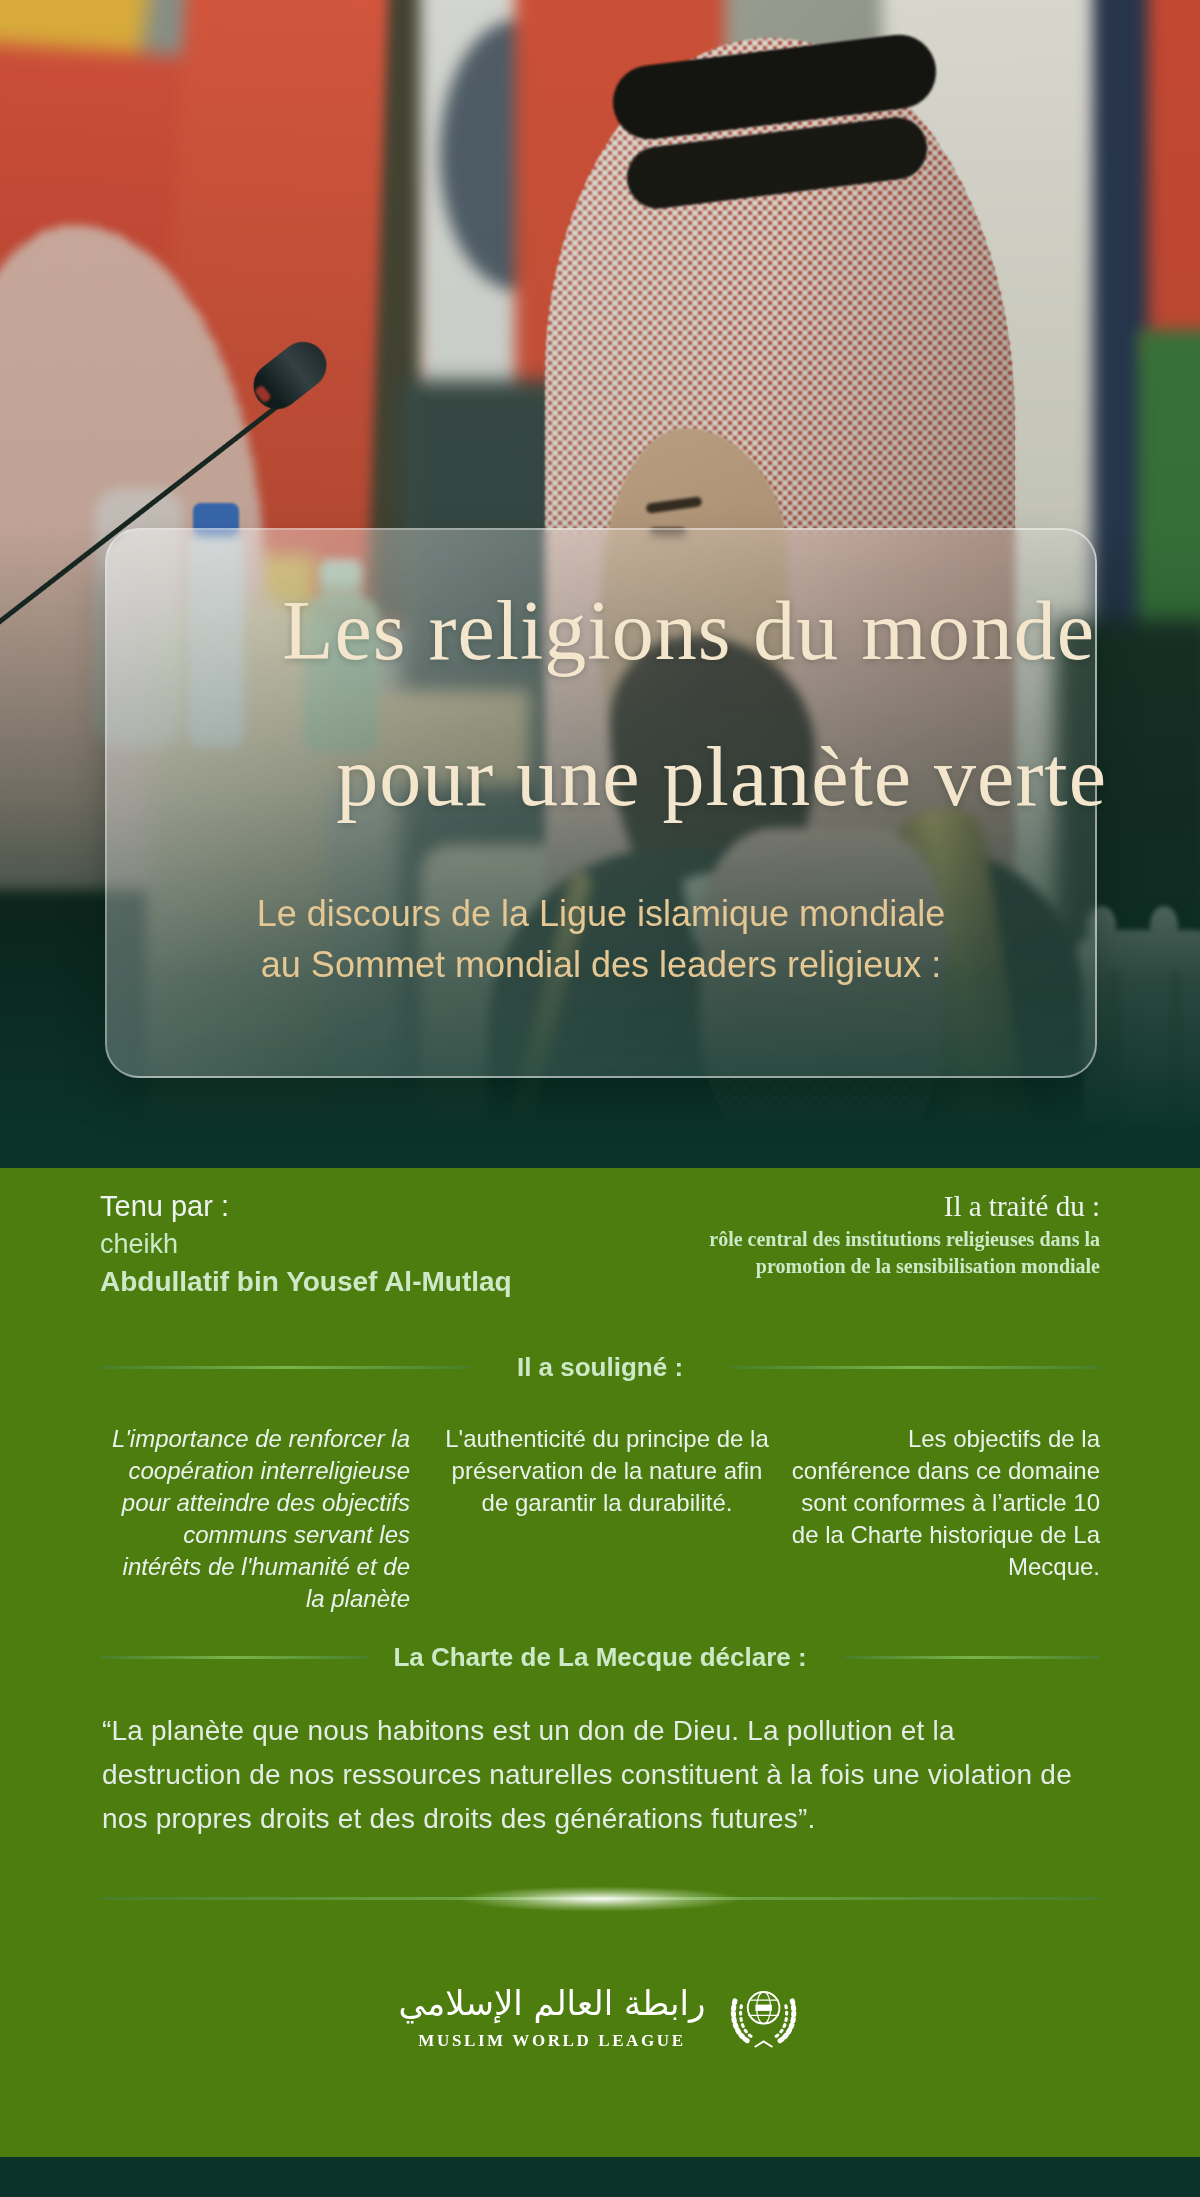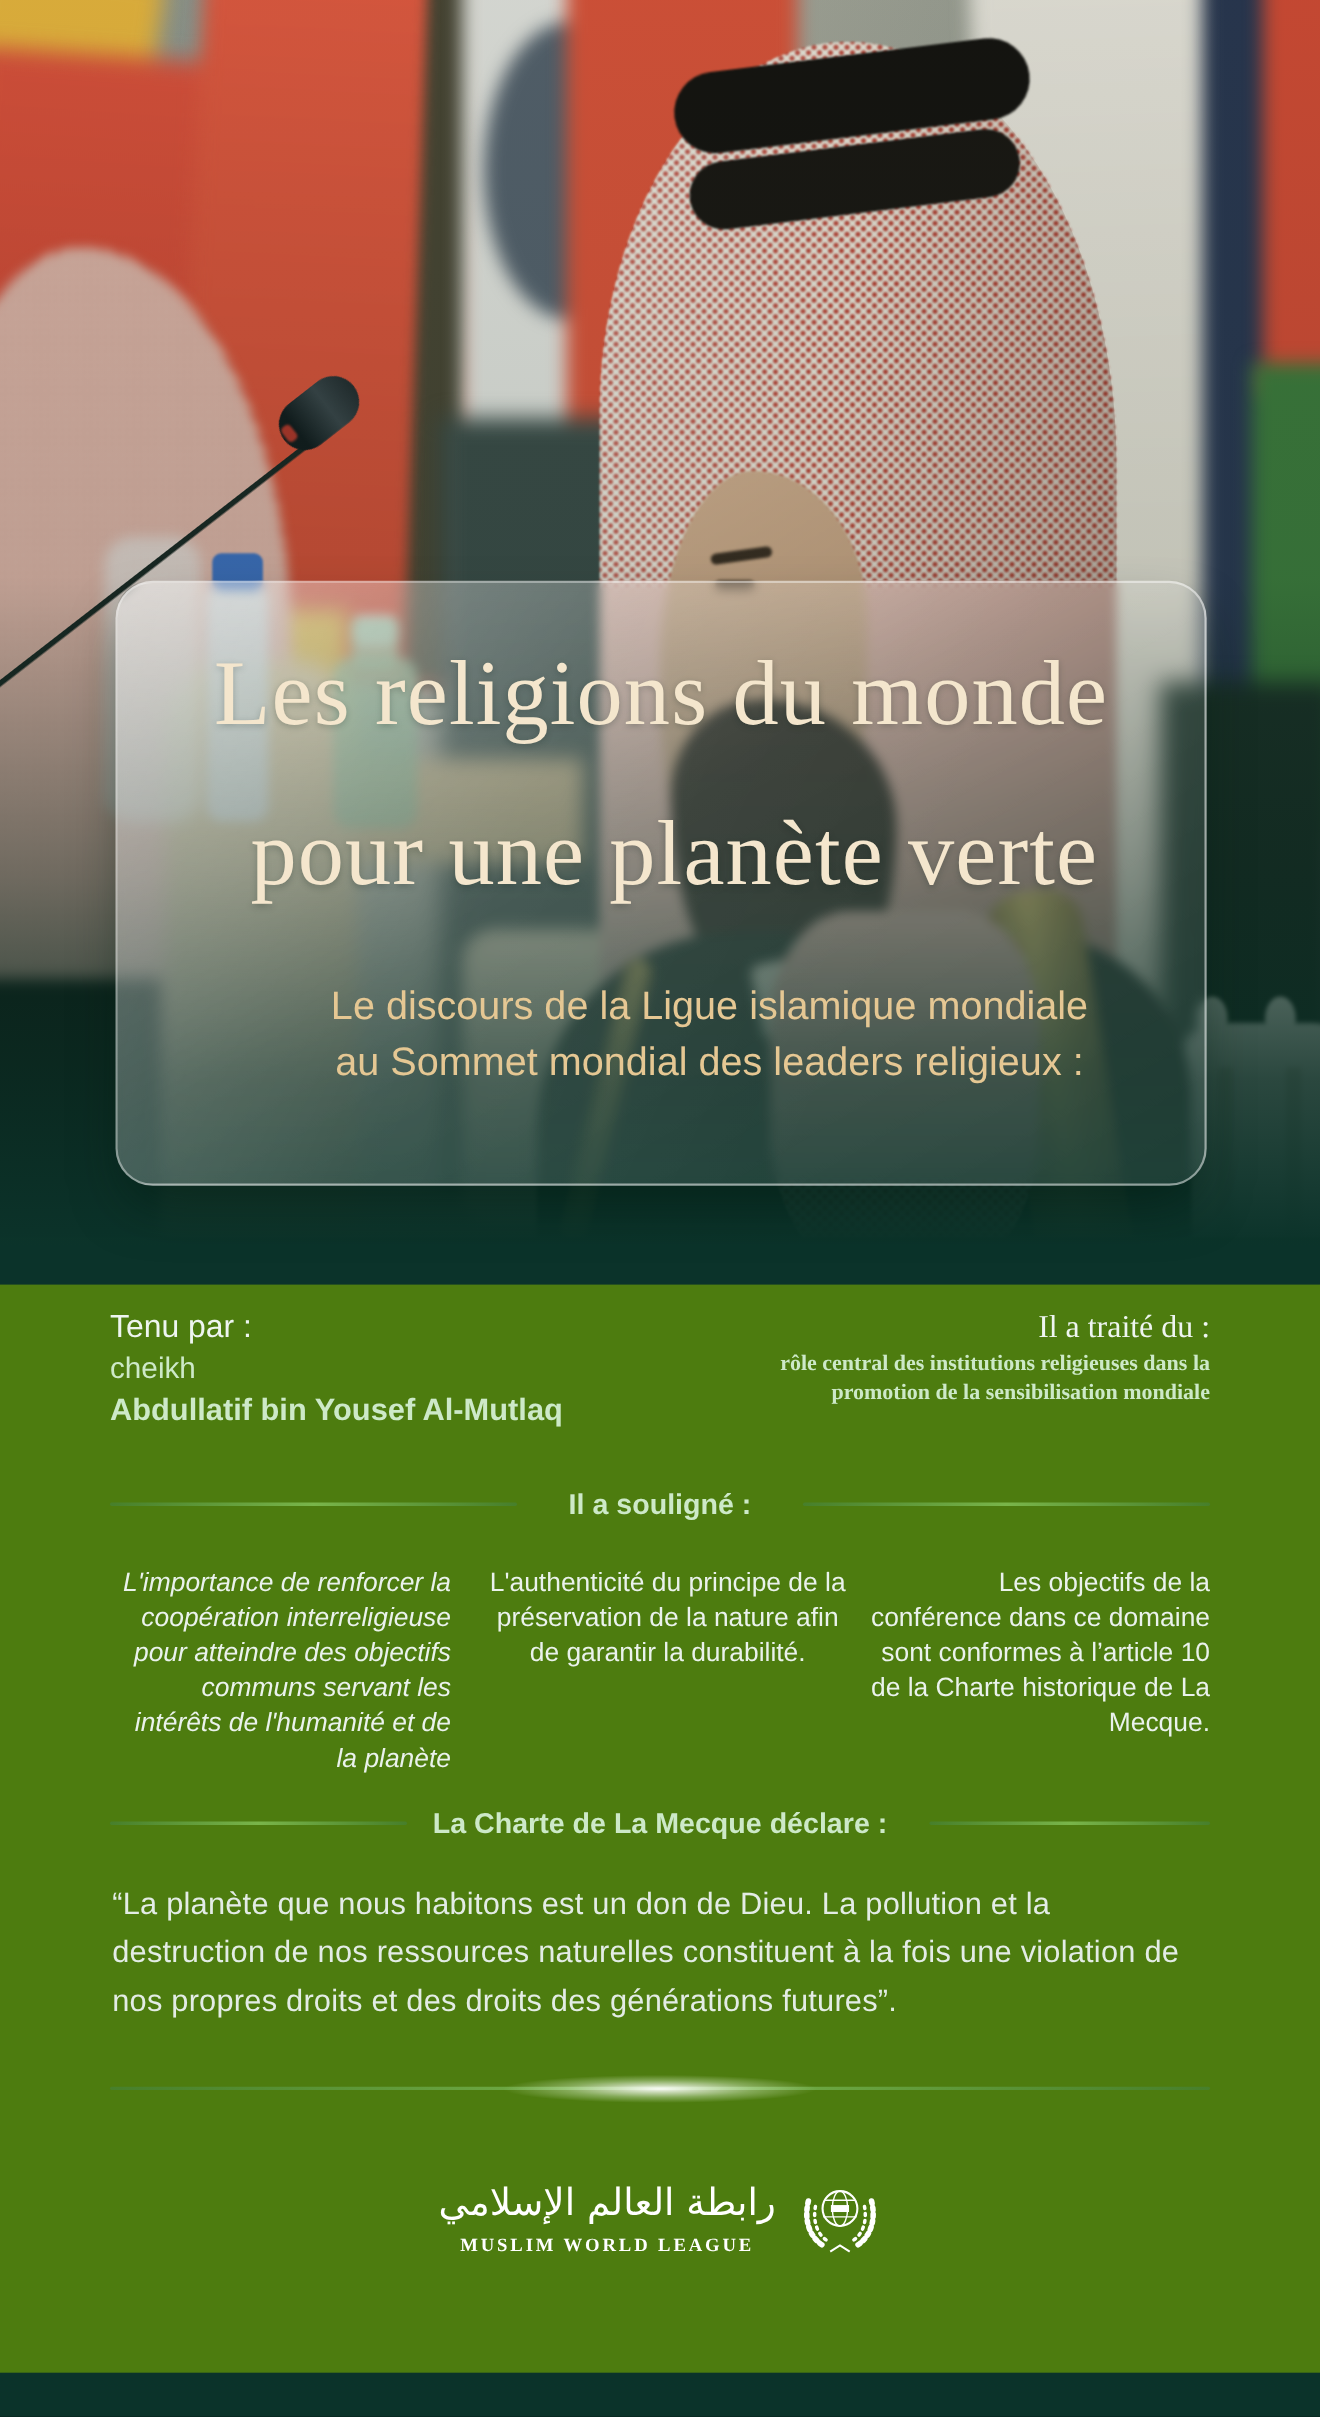--- a/index.html
+++ b/index.html
@@ -87,26 +87,26 @@
                  rgba(9,40,32,.52) 68%,rgba(10,44,35,.86) 84%,#0b332a 97%);}
 
   
   .glass{left:105px;top:528px;width:988px;height:546px;z-index:10;border-radius:34px;
          background:linear-gradient(150deg,rgba(255,255,255,.30) 0%,rgba(255,255,255,.14) 45%,rgba(255,255,255,.08) 100%);
          border:2px solid rgba(255,255,255,.48);
          box-shadow:0 24px 48px -12px rgba(0,25,15,.55);
          backdrop-filter:blur(5px);-webkit-backdrop-filter:blur(5px);}
   .glass .sheen{position:absolute;left:0;top:0;right:0;bottom:0;border-radius:32px;
          background:linear-gradient(115deg,rgba(255,255,255,.22) 0%,rgba(255,255,255,.04) 38%,rgba(255,255,255,0) 70%);}
-  .title-line{position:absolute;left:0;width:100%;text-align:center;
+  .title-line{position:absolute;left:0;width:100%;text-align:right;
          font-family:"Liberation Serif",serif;font-size:84px;color:#f4e6cd;letter-spacing:1px;
          text-shadow:0 2px 6px rgba(20,40,30,.25);}
   .t1{top:52px;} .t2{top:198px;margin-left:12px;}
   .subtitle{position:absolute;left:0;top:358px;width:100%;text-align:center;
-         font-size:36px;line-height:1.42;color:#e5c793;font-weight:400;padding-left:44px;}
+         font-size:36px;line-height:1.42;color:#e5c793;font-weight:400;}
 
   
   .content{position:absolute;left:0;top:1125px;width:1200px;height:1032px;background:#4d7c0f;}
   .line{position:absolute;height:3px;border-radius:2px;
         background:linear-gradient(90deg,#477f2b,#79b54a 50%,#477f2b);}
   .glow{position:absolute;height:34px;
         background:radial-gradient(closest-side,rgba(255,255,255,.95),rgba(235,255,225,.35) 45%,rgba(255,255,255,0) 75%);}
 
   .lbl{font-size:29px;color:#eef5f0;}
 

